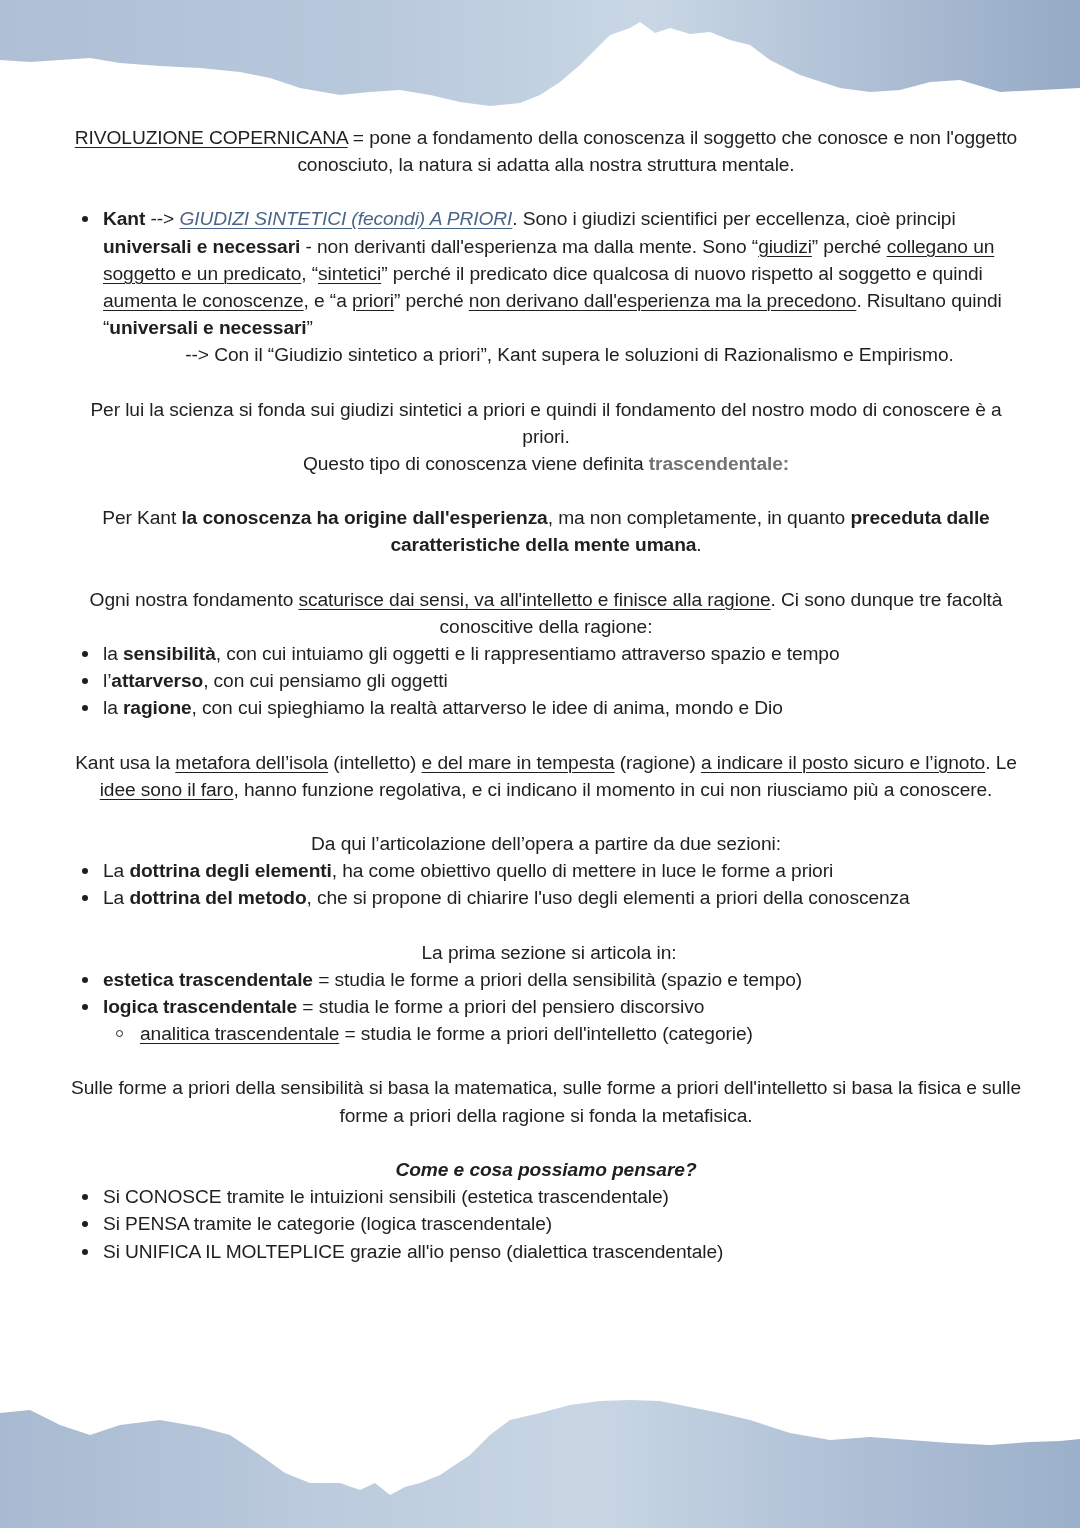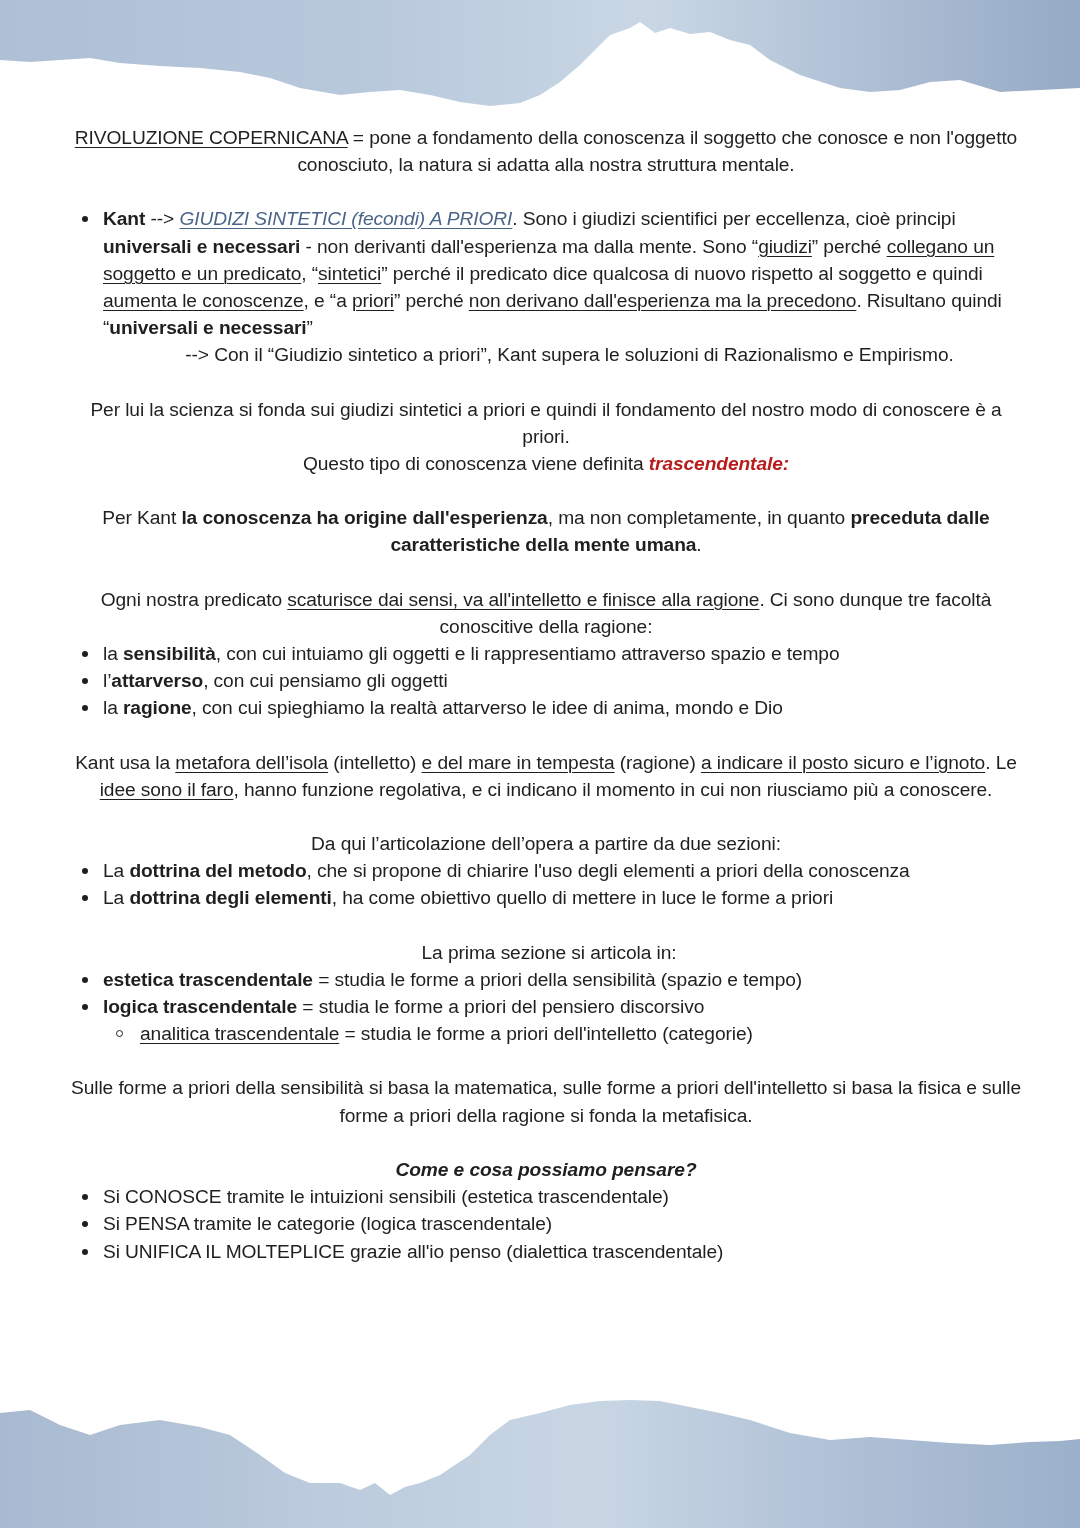--- a/index.html
+++ b/index.html
@@ -13,21 +13,21 @@
   .wc-top { top: 0; height: 115px; }
   .wc-bottom { top: 1395px; height: 133px; }
   .page {
     position: absolute; left: 66px; top: 124px; width: 960px;
     font-size: 19.2px; line-height: 27.2px; letter-spacing: -0.1px;
   }
   p { margin: 0; text-align: center; }
   .gap { height: 27px; }
   u { text-decoration: underline; text-underline-offset: 3px; text-decoration-thickness: 1.3px; }
   b { font-weight: bold; }
-  .accent { color: #b91c1c; font-weight: bold; font-style: italic; }
+  .accent { color: #737373; font-weight: bold; }
   .link-it { color: #4a6487; font-style: italic; text-decoration: underline; text-underline-offset: 3px; }
   ul { margin: 0; padding: 0; list-style: none; }
   li { position: relative; }
   ul.disc > li { padding-left: 37px; }
   ul.disc > li::before {
     content: ""; position: absolute; left: 16px; top: 11px; width: 6px; height: 6px;
     border-radius: 50%; background: #1f1f1f;
   }
   ul.circle > li { padding-left: 74px; }
   ul.circle > li::before {
@@ -95,40 +95,40 @@
 
   <div class="gap"></div>
 
   <p>
     <span>Per Kant </span><b>la conoscenza ha origine dall'esperienza</b><span>, ma non completamente, in quanto </span><b>preceduta dalle caratteristiche della mente umana</b><span>.</span>
   </p>
 
   <div class="gap"></div>
 
   <p>
-    <span>Ogni nostra predicato </span><u>scaturisce dai sensi, va all'intelletto e finisce alla ragione</u><span>. Ci sono dunque tre facoltà conoscitive della ragione:</span>
+    <span>Ogni nostra fondamento </span><u>scaturisce dai sensi, va all'intelletto e finisce alla ragione</u><span>. Ci sono dunque tre facoltà conoscitive della ragione:</span>
   </p>
   <ul class="disc">
     <li><span>la </span><b>sensibilità</b><span>, con cui intuiamo gli oggetti e li rappresentiamo attraverso spazio e tempo</span></li>
     <li><span>l’</span><b>attarverso</b><span>, con cui pensiamo gli oggetti</span></li>
     <li><span>la </span><b>ragione</b><span>, con cui spieghiamo la realtà attarverso le idee di anima, mondo e Dio</span></li>
   </ul>
 
   <div class="gap"></div>
 
   <p>
     <span>Kant usa la </span><u>metafora dell’isola</u><span> (intelletto) </span><u>e del mare in tempesta</u><span> (ragione) </span><u>a indicare il posto sicuro e l’ignoto</u><span>. Le </span><u>idee sono il faro</u><span>, hanno funzione regolativa, e ci indicano il momento in cui non riusciamo più a conoscere.</span>
   </p>
 
   <div class="gap"></div>
 
   <p>Da qui l’articolazione dell’opera a partire da due sezioni:</p>
   <ul class="disc">
+    <li><span>La </span><b>dottrina degli elementi</b><span>, ha come obiettivo quello di mettere in luce le forme a priori</span></li>
     <li><span>La </span><b>dottrina del metodo</b><span>, che si propone di chiarire l'uso degli elementi a priori della conoscenza</span></li>
-    <li><span>La </span><b>dottrina degli elementi</b><span>, ha come obiettivo quello di mettere in luce le forme a priori</span></li>
   </ul>
 
   <div class="gap"></div>
 
   <p class="indent-1">La prima sezione si articola in:</p>
   <ul class="disc">
     <li><b>estetica trascendentale</b><span> = studia le forme a priori della sensibilità (spazio e tempo)</span></li>
     <li><b>logica trascendentale</b><span> = studia le forme a priori del pensiero discorsivo</span></li>
   </ul>
   <ul class="circle nested">

